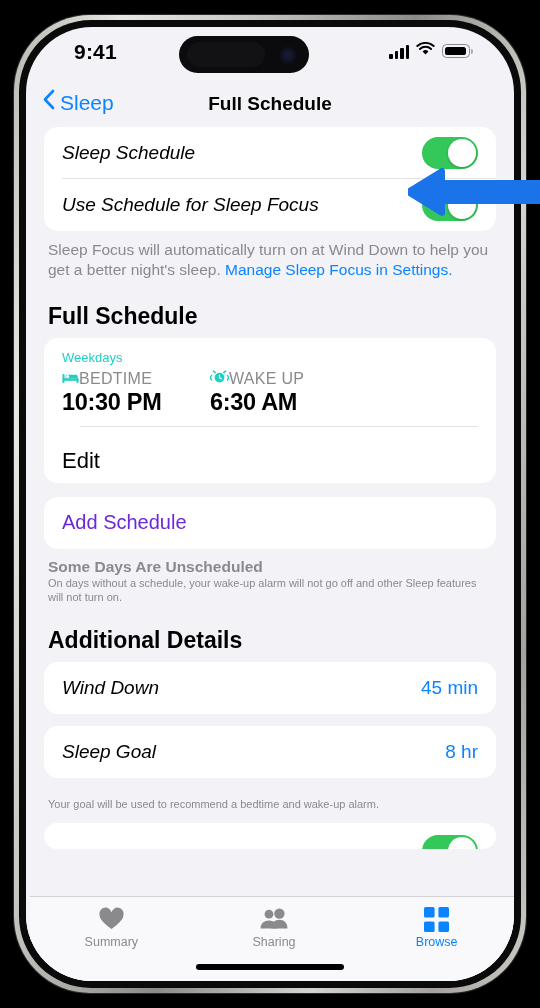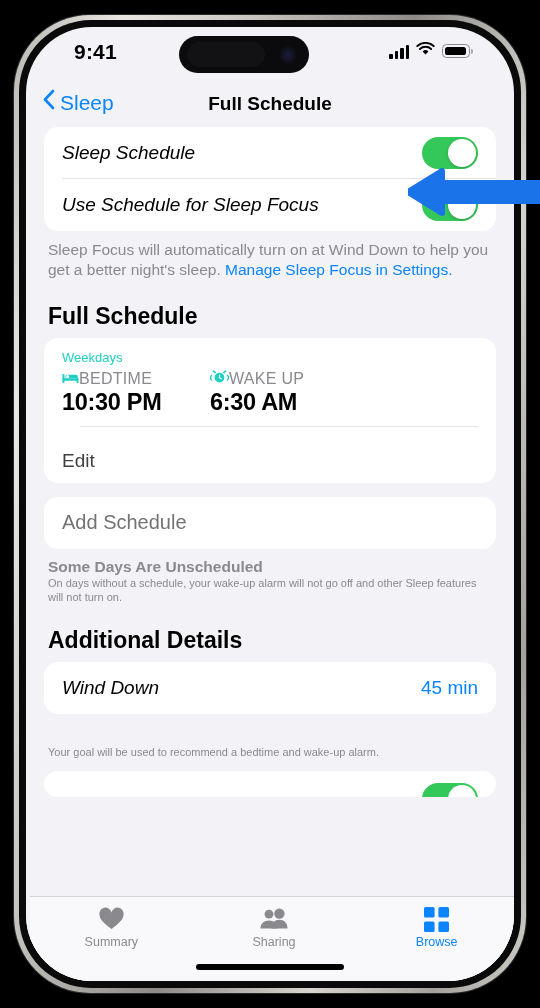--- a/index.html
+++ b/index.html
@@ -258,32 +258,32 @@
   }
   #schedule-sep {
     height: 1px;
     background: #e3e3e6;
     margin: 10px 0 0 18px;
   }
   #edit-row {
     height: 44px;
     display: flex; align-items: center;
     padding-left: 18px;
-    font-size: 19px;
-    color: #404040;
+    font-size: 22px;
+    color: #000000;
     cursor: pointer;
   }
 
   #add-schedule-card { margin-top: 14px; }
   #add-schedule-row {
     height: 52px;
     display: flex; align-items: center;
     padding-left: 18px;
     font-size: 20px;
-    color: #737373;
+    color: #6d28d9;
     cursor: pointer;
   }
 
   .footer-strong {
     margin: 9px 22px 0 22px;
     font-size: 15.5px;
     font-weight: bold;
     color: #8a8a8e;
   }
   .footer-sub {
@@ -492,20 +492,26 @@
 
       <div class="card">
         <div class="row">
           <span class="row-label">Wind Down</span>
           <span class="row-value">45 min</span>
         </div>
       </div>
 
       <div class="gap-12"></div>
 
+      <div class="card">
+        <div class="row">
+          <span class="row-label">Sleep Goal</span>
+          <span class="row-value">8 hr</span>
+        </div>
+      </div>
 
       <div class="footer-sub" style="margin-top:19px">Your goal will be used to recommend a bedtime and wake-up alarm.</div>
 
       <div id="cutoff-card">
         <div id="cutoff-toggle">
             <span class="knob"></span>
           </div>
       </div>
     </div>
 

